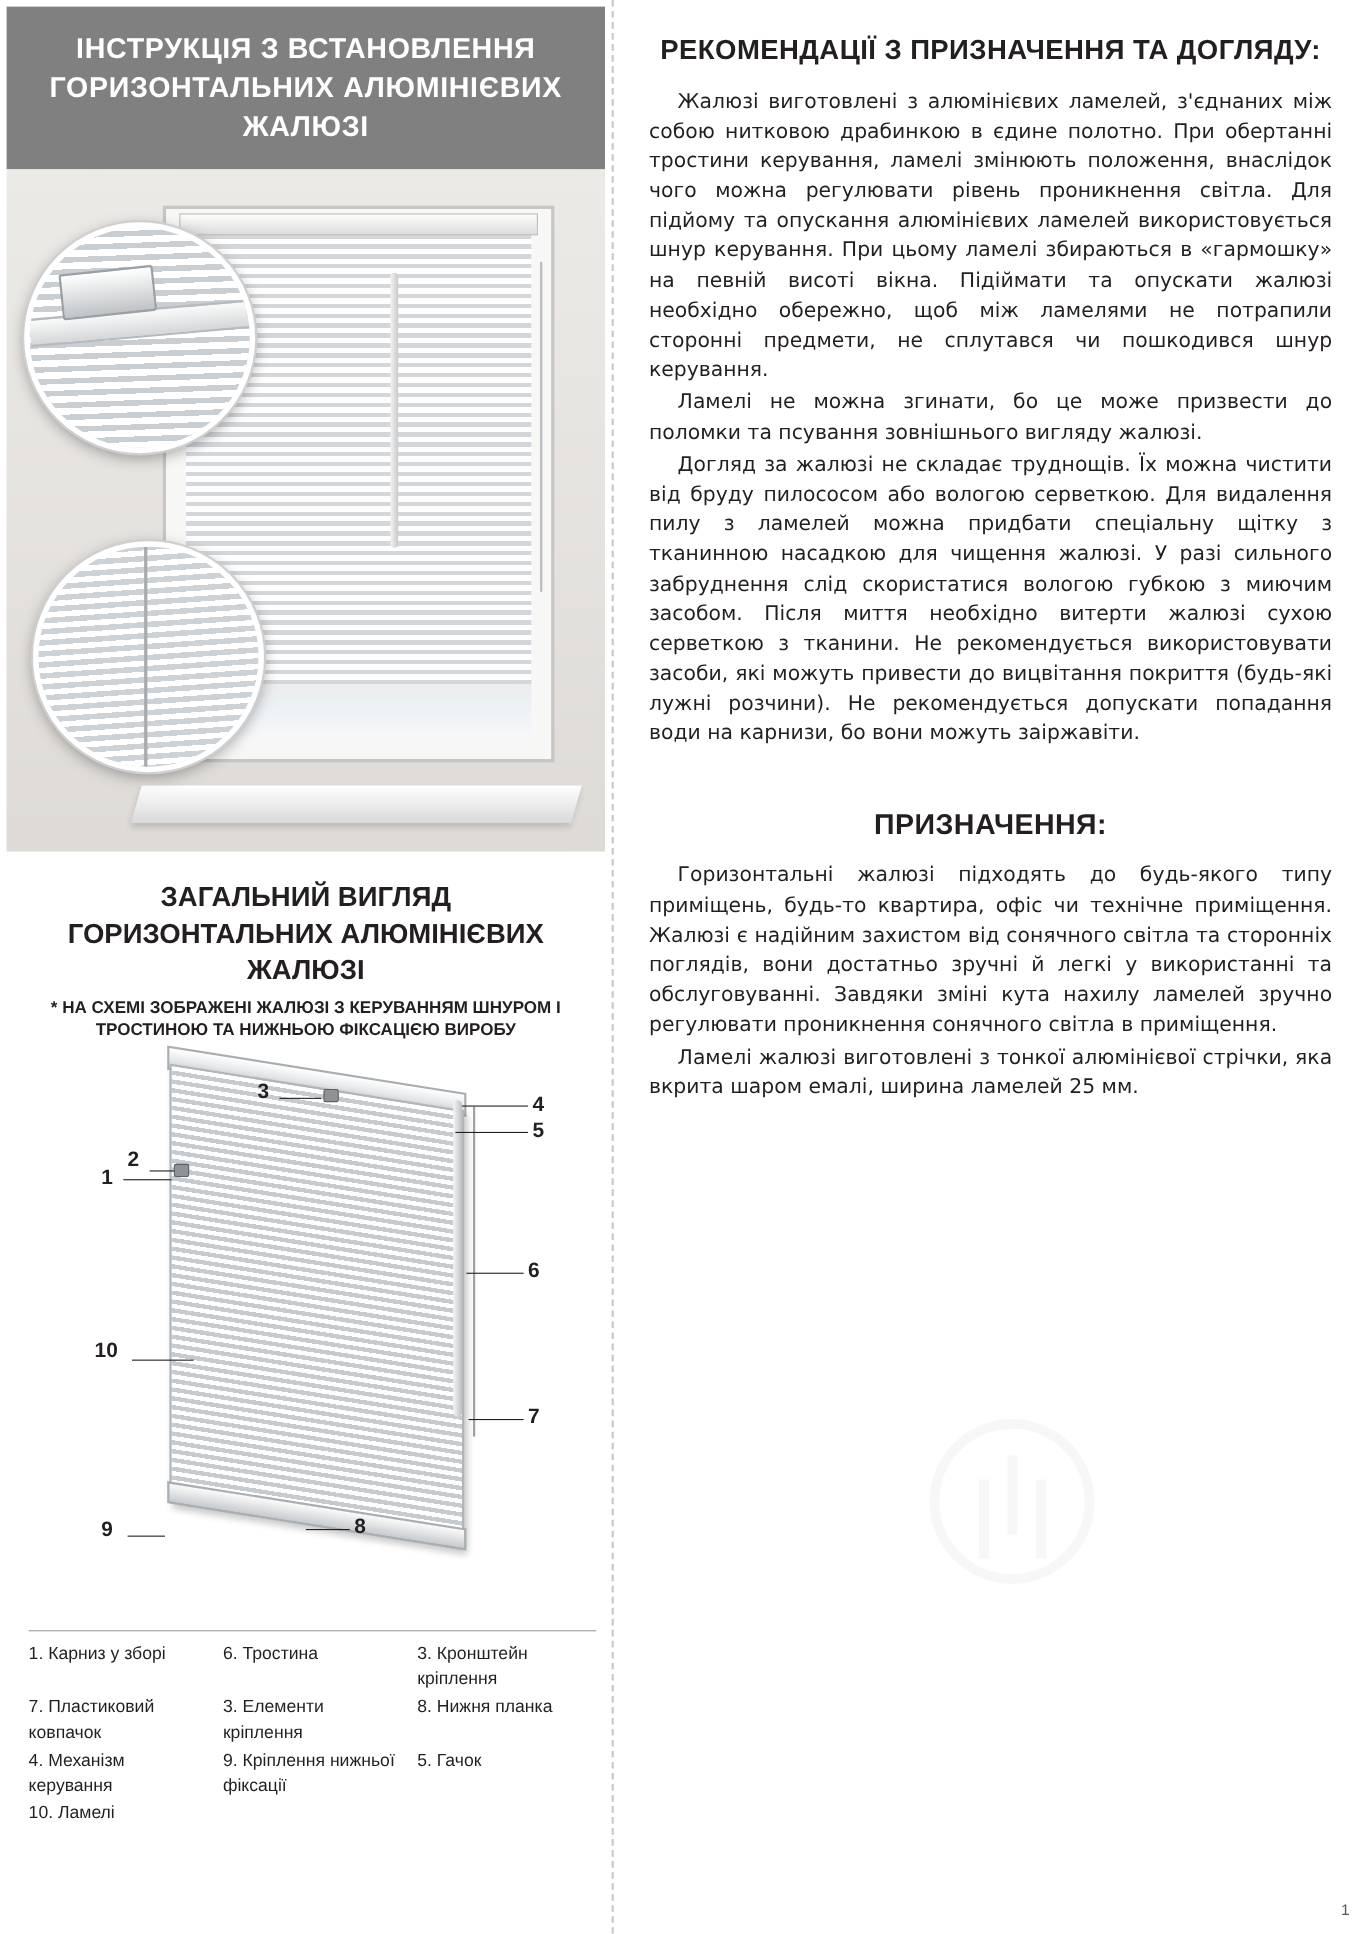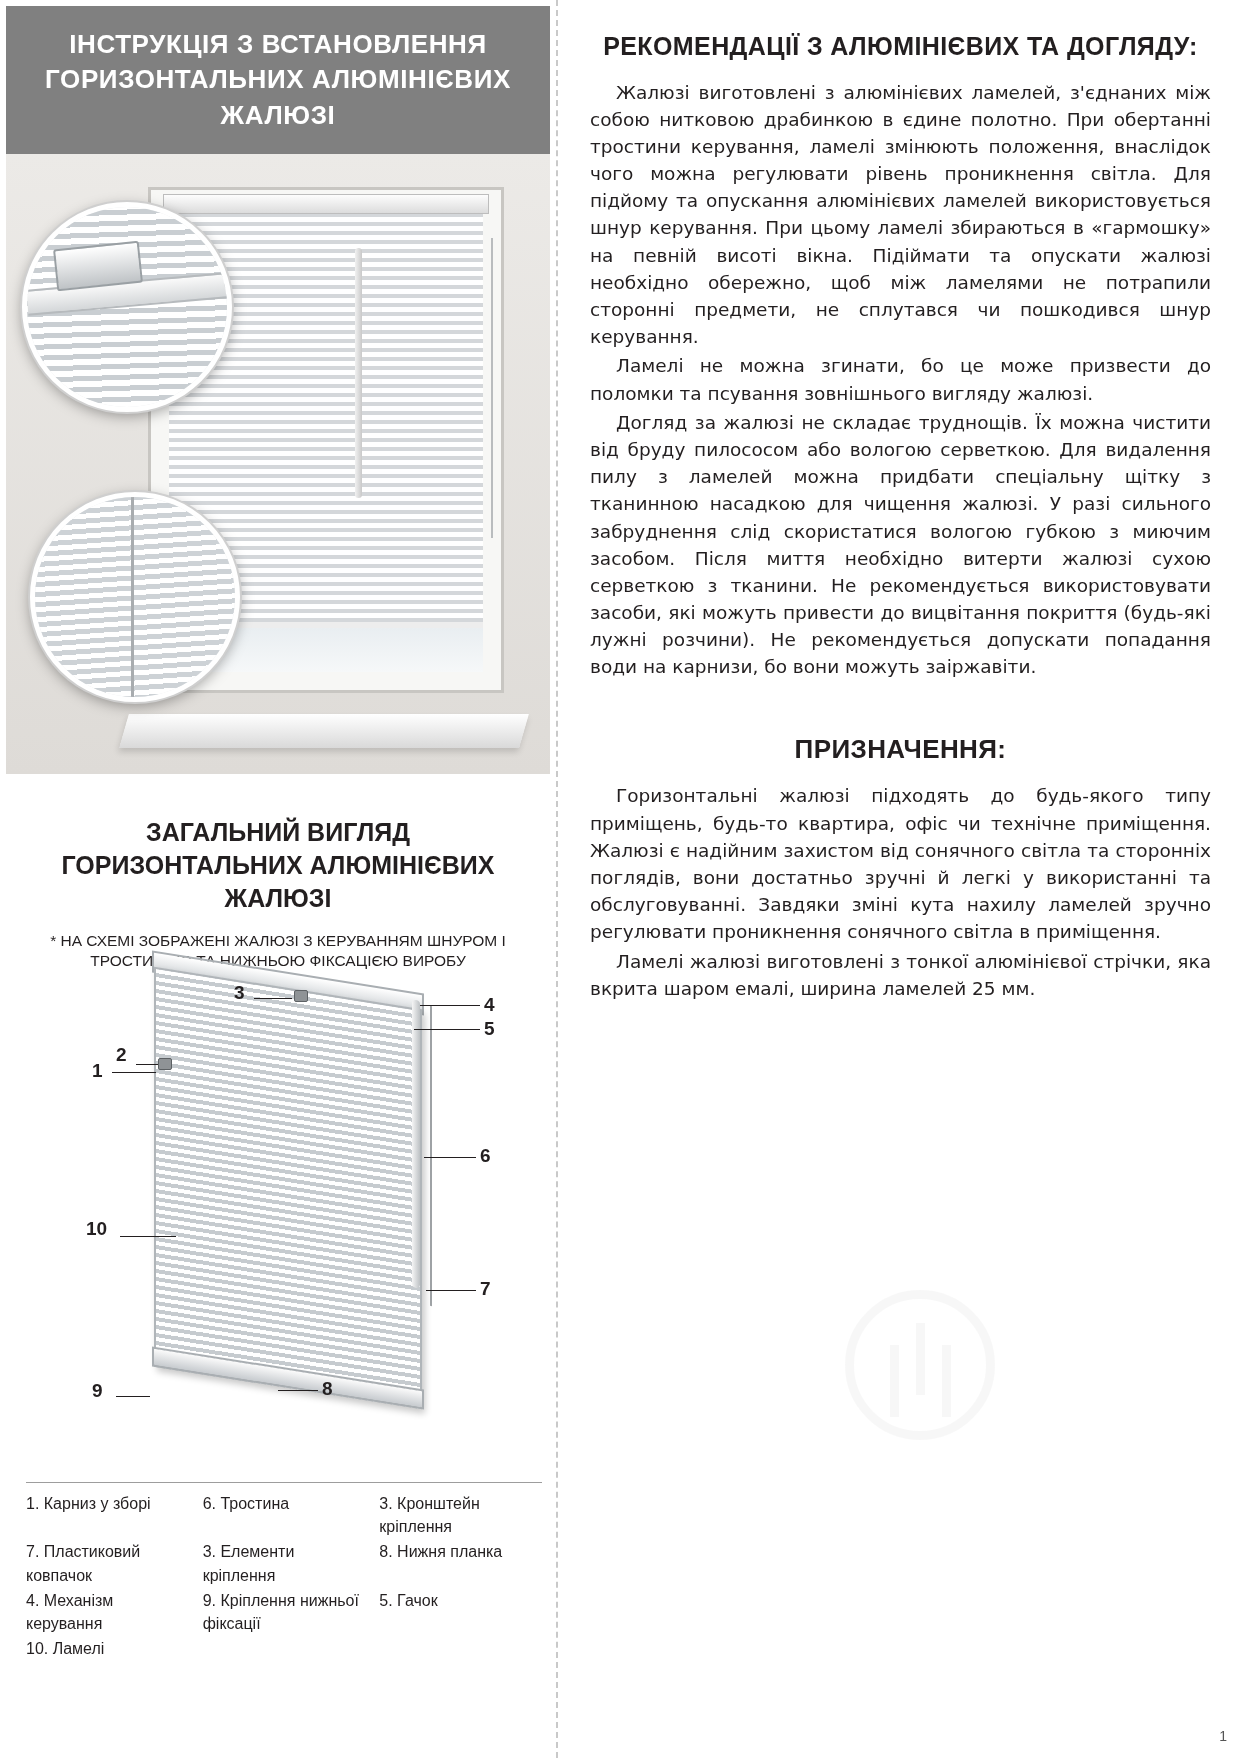--- a/index.html
+++ b/index.html
@@ -204,30 +204,30 @@
 
   
   .left-sec-title {
     position: absolute;
     left: 6px; top: 800px;
     width: 544px;
     text-align: center;
     padding: 0 22px;
   }
   .left-sec-title h2 {
-    margin: 16px;
+    margin: 0;
     font-size: 25px;
     font-weight: bold;
     line-height: 1.32;
     color: #231f20;
   }
   .left-sec-note {
     margin: 8px 0 11px;
     font-size: 15.5px;
-    font-weight: normal;
+    font-weight: bold;
     line-height: 1.3;
     color: #231f20;
   }
 
   
   .diagram {
     position: absolute;
     left: 6px; top: 960px;
     width: 544px;
     height: 500px;
@@ -441,21 +441,21 @@
       <div>8. Нижня планка</div>
       <div>4. Механізм керування</div>
       <div>9. Кріплення нижньої фіксації</div>
       <div>5. Гачок</div>
       <div>10. Ламелі</div>
     </div>
   </div>
 
   <div class="col-right">
 
-    <h1 class="r-title">РЕКОМЕНДАЦІЇ З АЛЮМІНІЄВИХ ТА ДОГЛЯДУ:</h1>
+    <h1 class="r-title">РЕКОМЕНДАЦІЇ З ПРИЗНАЧЕННЯ ТА ДОГЛЯДУ:</h1>
 
     <div class="r-body">
       <p>Жалюзі виготовлені з алюмінієвих ламелей, з'єднаних між собою нитковою драбинкою в єдине полотно. При обертанні тростини керування, ламелі змінюють положення, внаслідок чого можна регулювати рівень проникнення світла. Для підйому та опускання алюмінієвих ламелей використовується шнур керування. При цьому ламелі збираються в «гармошку» на певній висоті вікна. Підіймати та опускати жалюзі необхідно обережно, щоб між ламелями не потрапили сторонні предмети, не сплутався чи пошкодився шнур керування.</p>
       <p>Ламелі не можна згинати, бо це може призвести до поломки та псування зовнішнього вигляду жалюзі.</p>
       <p>Догляд за жалюзі не складає труднощів. Їх можна чистити від бруду пилососом або вологою серветкою. Для видалення пилу з ламелей можна придбати спеціальну щітку з тканинною насадкою для чищення жалюзі. У разі сильного забруднення слід скористатися вологою губкою з миючим засобом. Після миття необхідно витерти жалюзі сухою серветкою з тканини. Не рекомендується використовувати засоби, які можуть привести до вицвітання покриття (будь-які лужні розчини). Не рекомендується допускати попадання води на карнизи, бо вони можуть заіржавіти.</p>
     </div>
 
     <h1 class="r-title r-title-2">ПРИЗНАЧЕННЯ:</h1>
 
     <div class="r-body">

